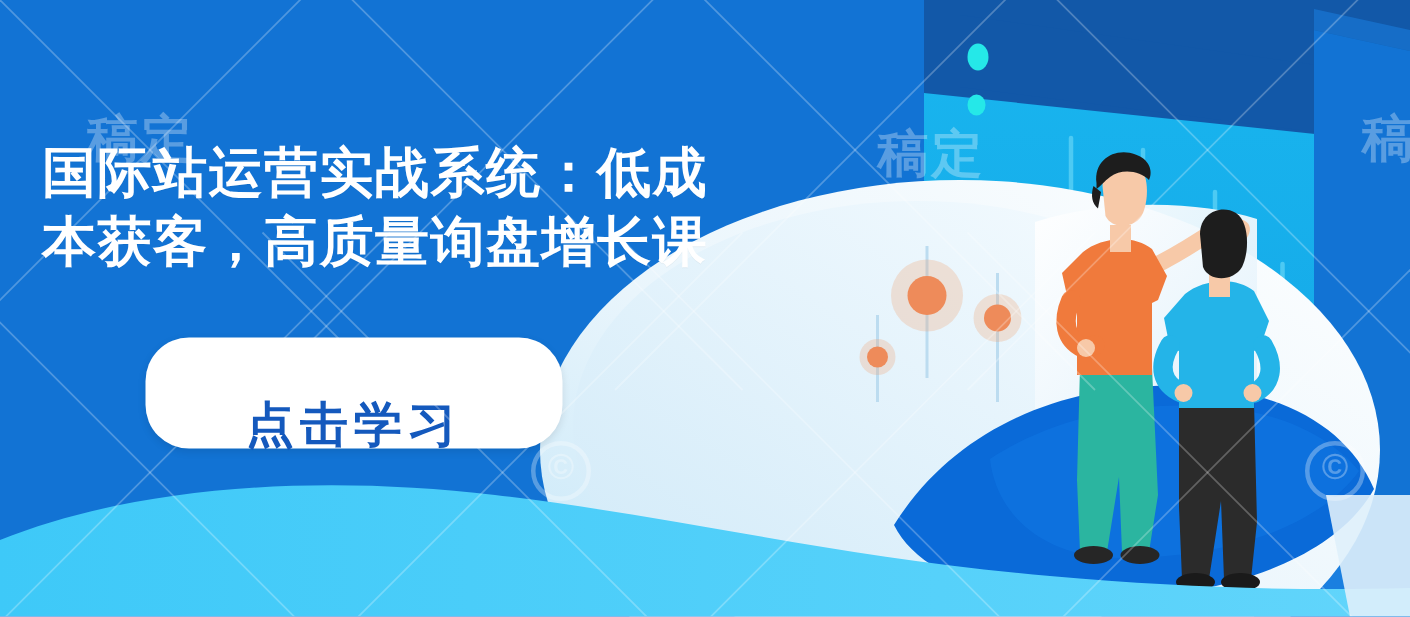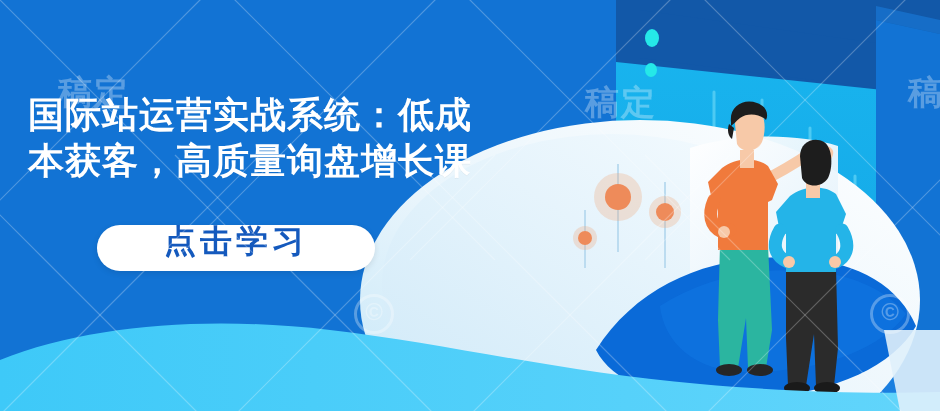--- a/index.html
+++ b/index.html
@@ -43,25 +43,25 @@
     white-space: nowrap;
     text-shadow: 0 1px 0 rgba(0,0,0,0.04);
   }
 
   
   #cta-button {
     position: absolute;
     left: 97px;
     top: 225px;
     width: 278px;
-    height: 46px;
+    height: 74px;
     background: #ffffff;
     border-radius: 29px;
     display: flex;
-    align-items: flex-start;
+    align-items: flex-end;
     justify-content: center;
     z-index: 45;
     cursor: pointer;
     box-shadow: 0 2px 6px rgba(0,0,0,0.10);
   }
   #cta-label {
     color: #1459bd;
     font-size: 32px;
     font-weight: bold;
     letter-spacing: 4px;

